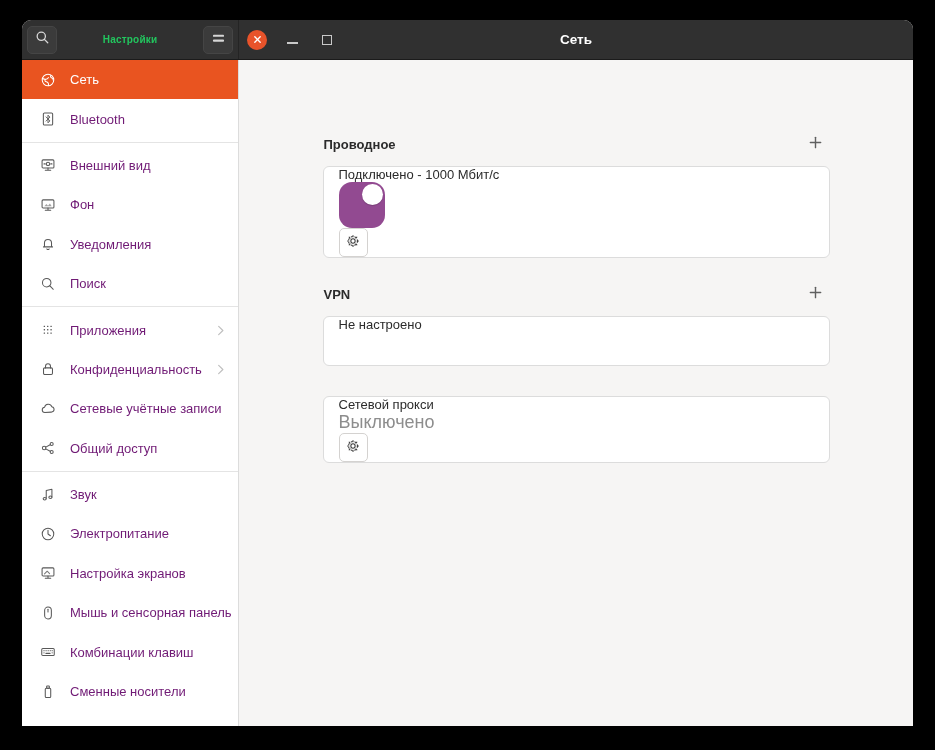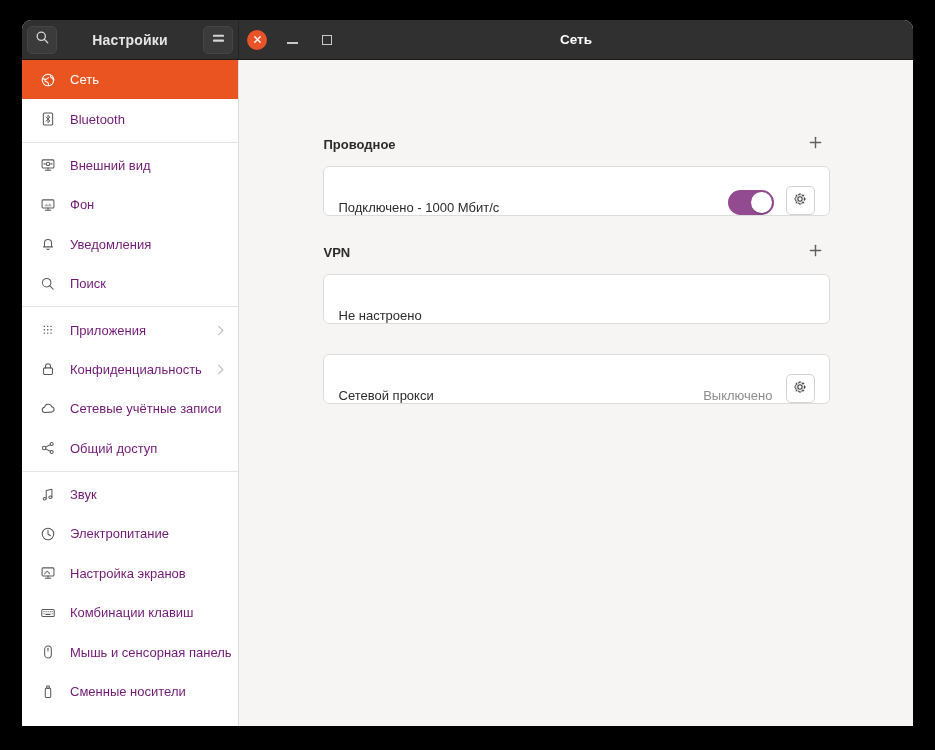--- a/index.html
+++ b/index.html
@@ -50,22 +50,22 @@
     border: 1px solid #454545;
     border-radius: 5px;
     display: flex;
     align-items: center;
     justify-content: center;
     cursor: pointer;
   }
   .hb-title {
     flex: 1 1 auto;
     text-align: center;
-    color: #e5e5e5;
-    font-size: 14px;
+    color: #22c55e;
+    font-size: 10px;
     font-weight: bold;
     letter-spacing: .2px;
   }
   .hb-title-right {
     position: absolute;
     left: 0; right: 0;
     text-align: center;
     color: #ffffff;
     font-size: 13.5px;
     font-weight: bold;
@@ -165,32 +165,33 @@
     cursor: pointer;
     border-radius: 4px;
   }
   .card {
     background: #ffffff;
     border: 1px solid #dcdcdc;
     border-radius: 6px;
   }
   .row {
     display: flex;
-    align-items: flex-end;
+    align-items: flex-start;
     padding: 0 14px 0 15px;
     min-height: 48px;
+    flex-direction: column;
   }
   .row-label {
     flex: 1 1 auto;
     font-size: 13px;
     color: #2b2b2b;
   }
   .row-label.bold { font-weight: normal; }
   .row-value {
-    font-size: 13px;
+    font-size: 18px;
     color: #8d8d8d;
     margin-right: 13px;
   }
   .toggle {
     width: 46px; height: 25px;
     border-radius: 13px;
     background: #924a91;
     position: relative;
     cursor: pointer;
     margin-right: 12px;
@@ -407,34 +408,34 @@
               <rect x="2.6" y="3.6" width="14.8" height="10.2" rx="1.3"></rect>
               <path d="M10 13.8v2.8M6.6 16.6h6.8"></path>
               <path d="M5.6 11.2l3.4-3.4 3 3" opacity=".8"></path>
             </svg>
           </span>
           <span class="sb-label">Настройка экранов</span>
         </div>
         <div class="sb-item">
           <span class="sb-icon">
             <svg width="16" height="16" viewBox="0 0 20 20" fill="none" stroke="#3c3c3c" stroke-width="1.3" stroke-linecap="round" stroke-linejoin="round">
+              <rect x="5.8" y="2.6" width="8.4" height="14.8" rx="4.2"></rect>
+              <path d="M10 5.4v3.2"></path>
+            </svg>
+          </span>
+          <span class="sb-label">Мышь и сенсорная панель</span>
+        </div>
+        <div class="sb-item">
+          <span class="sb-icon">
+            <svg width="16" height="16" viewBox="0 0 20 20" fill="none" stroke="#3c3c3c" stroke-width="1.3" stroke-linecap="round" stroke-linejoin="round">
               <rect x="2.2" y="5.6" width="15.6" height="8.8" rx="1.3"></rect>
               <path d="M5 8.3h.01M7.6 8.3h.01M10.2 8.3h.01M12.8 8.3h.01M15.2 8.3h.01M5 11h.01M15.2 11h.01M7.4 11.6h5.2" stroke-width="1.5"></path>
             </svg>
           </span>
           <span class="sb-label">Комбинации клавиш</span>
-        </div>
-        <div class="sb-item">
-          <span class="sb-icon">
-            <svg width="16" height="16" viewBox="0 0 20 20" fill="none" stroke="#3c3c3c" stroke-width="1.3" stroke-linecap="round" stroke-linejoin="round">
-              <rect x="5.8" y="2.6" width="8.4" height="14.8" rx="4.2"></rect>
-              <path d="M10 5.4v3.2"></path>
-            </svg>
-          </span>
-          <span class="sb-label">Мышь и сенсорная панель</span>
         </div>
         <div class="sb-item">
           <span class="sb-icon">
             <svg width="16" height="16" viewBox="0 0 20 20" fill="none" stroke="#3c3c3c" stroke-width="1.3" stroke-linecap="round" stroke-linejoin="round">
               <rect x="6.6" y="5.4" width="6.8" height="11.6" rx="1.3"></rect>
               <rect x="8.3" y="2.6" width="3.4" height="2.8" rx=".6"></rect>
             </svg>
           </span>
           <span class="sb-label">Сменные носители</span>
         </div>

